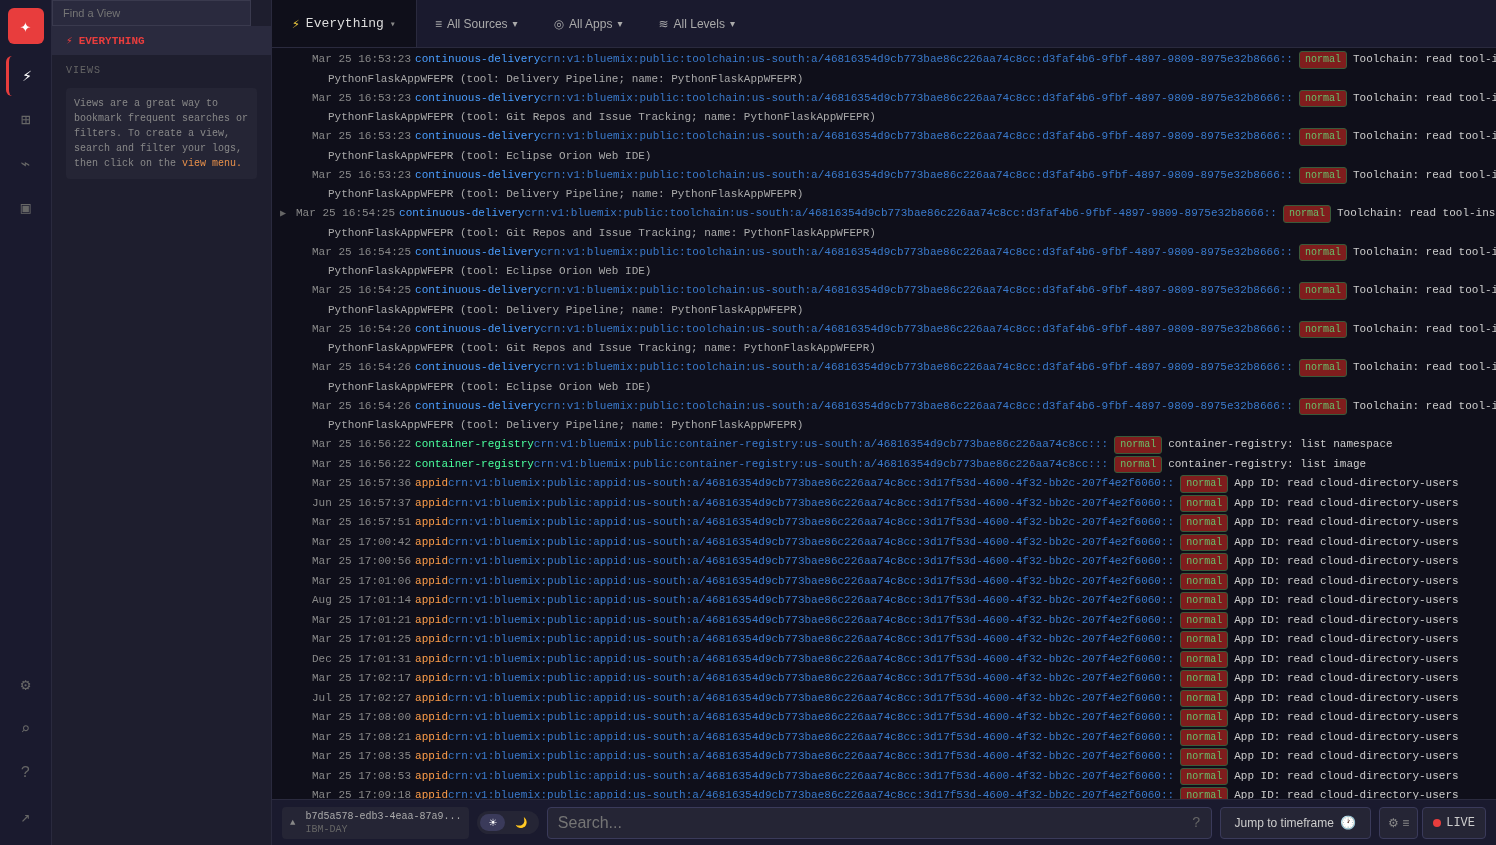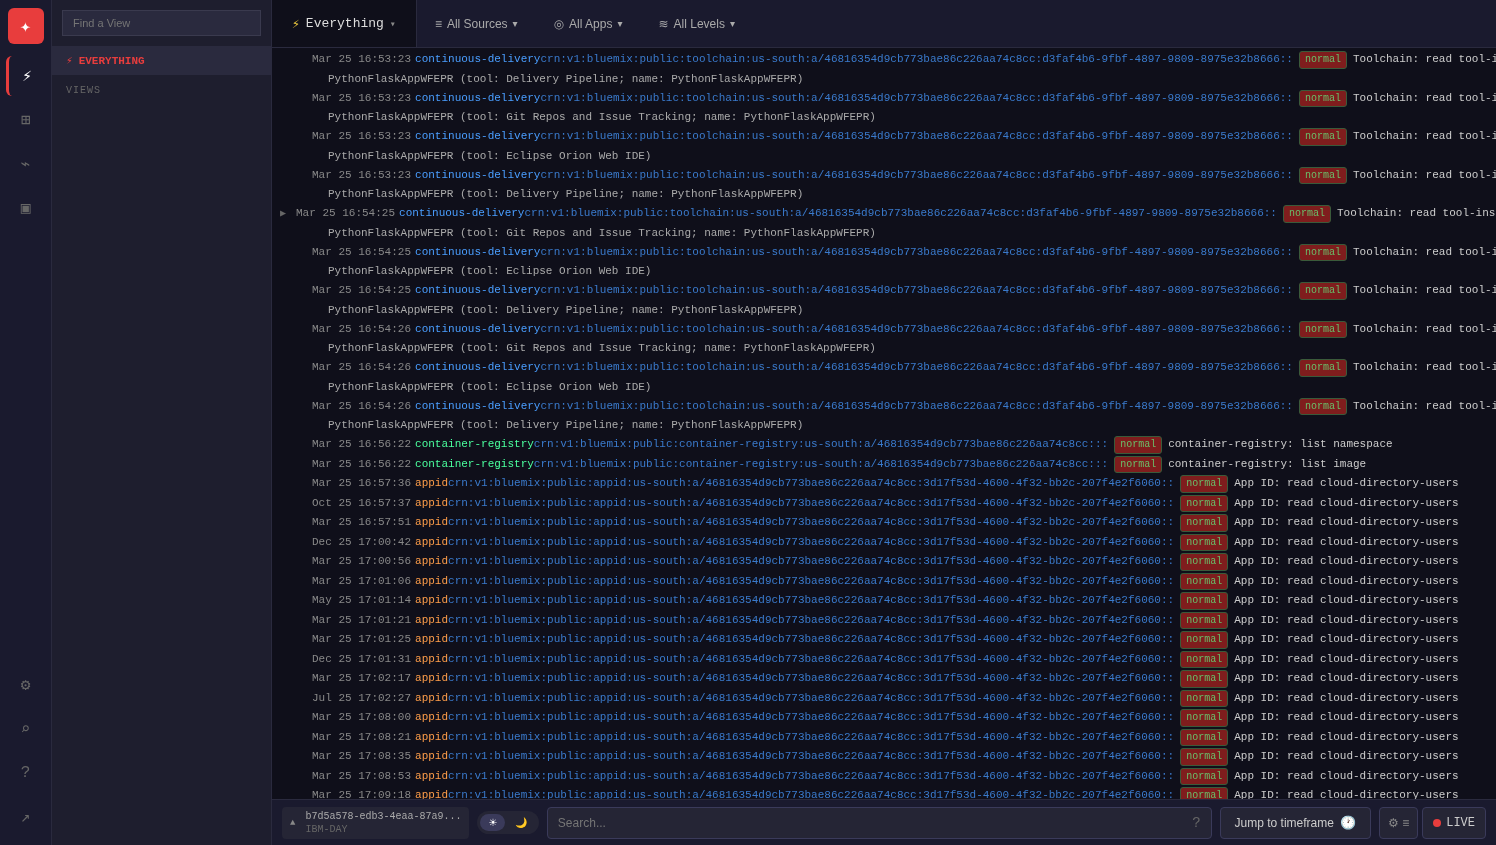--- a/index.html
+++ b/index.html
@@ -46,21 +46,20 @@
 
     .left-panel {
       width: 220px;
       min-width: 220px;
       background: #1e1e2e;
       border-right: 1px solid #2a2a3e;
       display: flex;
       flex-direction: column;
     }
     .find-view-input {
-      margin: 10px;
       background: #2a2a3e;
       border: 1px solid #3a3a4e;
       border-radius: 0;
       color: #aaa;
       padding: 6px 10px;
       font-size: 11px;
       outline: none;
       width: calc(100% - 20px);
     }
     .everything-item {
@@ -244,21 +243,21 @@
       border: 1px solid #3a3a5a;
       border-radius: 4px;
       padding: 0 10px;
       height: 32px;
     }
     .search-input {
       flex: 1;
       background: transparent;
       border: none;
       color: #ccc;
-      font-size: 12px;
+      font-size: 16px;
       outline: none;
     }
     .search-help {
       color: #666;
       font-size: 14px;
       cursor: pointer;
     }
     .jump-btn {
       display: flex;
       align-items: center;
@@ -327,20 +326,24 @@
     <div class="icon-sidebar-item" style="margin-bottom: 8px;">↗</div>
   </div>
 
   <div class="left-panel">
     <input class="find-view-input" type="text" placeholder="Find a View" style="">
     <div class="everything-item">
       <span>⚡</span>
       <span>EVERYTHING</span>
     </div>
     <div class="views-label">VIEWS</div>
+    <div class="views-info">
+      <span>Views are a great way to bookmark frequent searches or filters. To create a view, search and filter your logs, then click on the</span>
+      <a>view menu.</a>
+    </div>
   </div>
 
   <div class="main-area">
 
     <div class="top-bar">
       <div class="everything-tab">
         <span class="bolt">⚡</span>
         <span>Everything</span>
         <span style="font-size:10px; color:#888;">▾</span>
       </div>
@@ -501,37 +504,37 @@
         <div class="log-row">
           <span style="width:16px;min-width:16px;display:inline-block;"></span>
           <span class="log-date">Mar 25 16:57:36</span> 
           <span class="log-source-appid">appid</span> 
           <span class="log-crn">crn:v1:bluemix:public:appid:us-south:a/46816354d9cb773bae86c226aa74c8cc:3d17f53d-4600-4f32-bb2c-207f4e2f6060::</span>
           <span class="log-normal-badge">normal</span>
           <span class="log-action">App ID: read cloud-directory-users</span>
         </div>
         <div class="log-row">
           <span style="width:16px;min-width:16px;display:inline-block;"></span>
-          <span class="log-date">Oct 25 16:57:37</span> 
+          <span class="log-date">Jun 25 16:57:37</span> 
           <span class="log-source-appid">appid</span> 
           <span class="log-crn">crn:v1:bluemix:public:appid:us-south:a/46816354d9cb773bae86c226aa74c8cc:3d17f53d-4600-4f32-bb2c-207f4e2f6060::</span>
           <span class="log-normal-badge">normal</span>
           <span class="log-action">App ID: read cloud-directory-users</span>
         </div>
         <div class="log-row">
           <span style="width:16px;min-width:16px;display:inline-block;"></span>
           <span class="log-date">Mar 25 16:57:51</span> 
           <span class="log-source-appid">appid</span> 
           <span class="log-crn">crn:v1:bluemix:public:appid:us-south:a/46816354d9cb773bae86c226aa74c8cc:3d17f53d-4600-4f32-bb2c-207f4e2f6060::</span>
           <span class="log-normal-badge">normal</span>
           <span class="log-action">App ID: read cloud-directory-users</span>
         </div>
         <div class="log-row">
           <span style="width:16px;min-width:16px;display:inline-block;"></span>
-          <span class="log-date">Dec 25 17:00:42</span> 
+          <span class="log-date">Mar 25 17:00:42</span> 
           <span class="log-source-appid">appid</span> 
           <span class="log-crn">crn:v1:bluemix:public:appid:us-south:a/46816354d9cb773bae86c226aa74c8cc:3d17f53d-4600-4f32-bb2c-207f4e2f6060::</span>
           <span class="log-normal-badge">normal</span>
           <span class="log-action">App ID: read cloud-directory-users</span>
         </div>
         <div class="log-row">
           <span style="width:16px;min-width:16px;display:inline-block;"></span>
           <span class="log-date">Mar 25 17:00:56</span> 
           <span class="log-source-appid">appid</span> 
           <span class="log-crn">crn:v1:bluemix:public:appid:us-south:a/46816354d9cb773bae86c226aa74c8cc:3d17f53d-4600-4f32-bb2c-207f4e2f6060::</span>
@@ -541,21 +544,21 @@
         <div class="log-row">
           <span style="width:16px;min-width:16px;display:inline-block;"></span>
           <span class="log-date">Mar 25 17:01:06</span> 
           <span class="log-source-appid">appid</span> 
           <span class="log-crn">crn:v1:bluemix:public:appid:us-south:a/46816354d9cb773bae86c226aa74c8cc:3d17f53d-4600-4f32-bb2c-207f4e2f6060::</span>
           <span class="log-normal-badge">normal</span>
           <span class="log-action">App ID: read cloud-directory-users</span>
         </div>
         <div class="log-row">
           <span style="width:16px;min-width:16px;display:inline-block;"></span>
-          <span class="log-date">May 25 17:01:14</span> 
+          <span class="log-date">Aug 25 17:01:14</span> 
           <span class="log-source-appid">appid</span> 
           <span class="log-crn">crn:v1:bluemix:public:appid:us-south:a/46816354d9cb773bae86c226aa74c8cc:3d17f53d-4600-4f32-bb2c-207f4e2f6060::</span>
           <span class="log-normal-badge">normal</span>
           <span class="log-action">App ID: read cloud-directory-users</span>
         </div>
         <div class="log-row">
           <span style="width:16px;min-width:16px;display:inline-block;"></span>
           <span class="log-date">Mar 25 17:01:21</span> 
           <span class="log-source-appid">appid</span> 
           <span class="log-crn">crn:v1:bluemix:public:appid:us-south:a/46816354d9cb773bae86c226aa74c8cc:3d17f53d-4600-4f32-bb2c-207f4e2f6060::</span>

